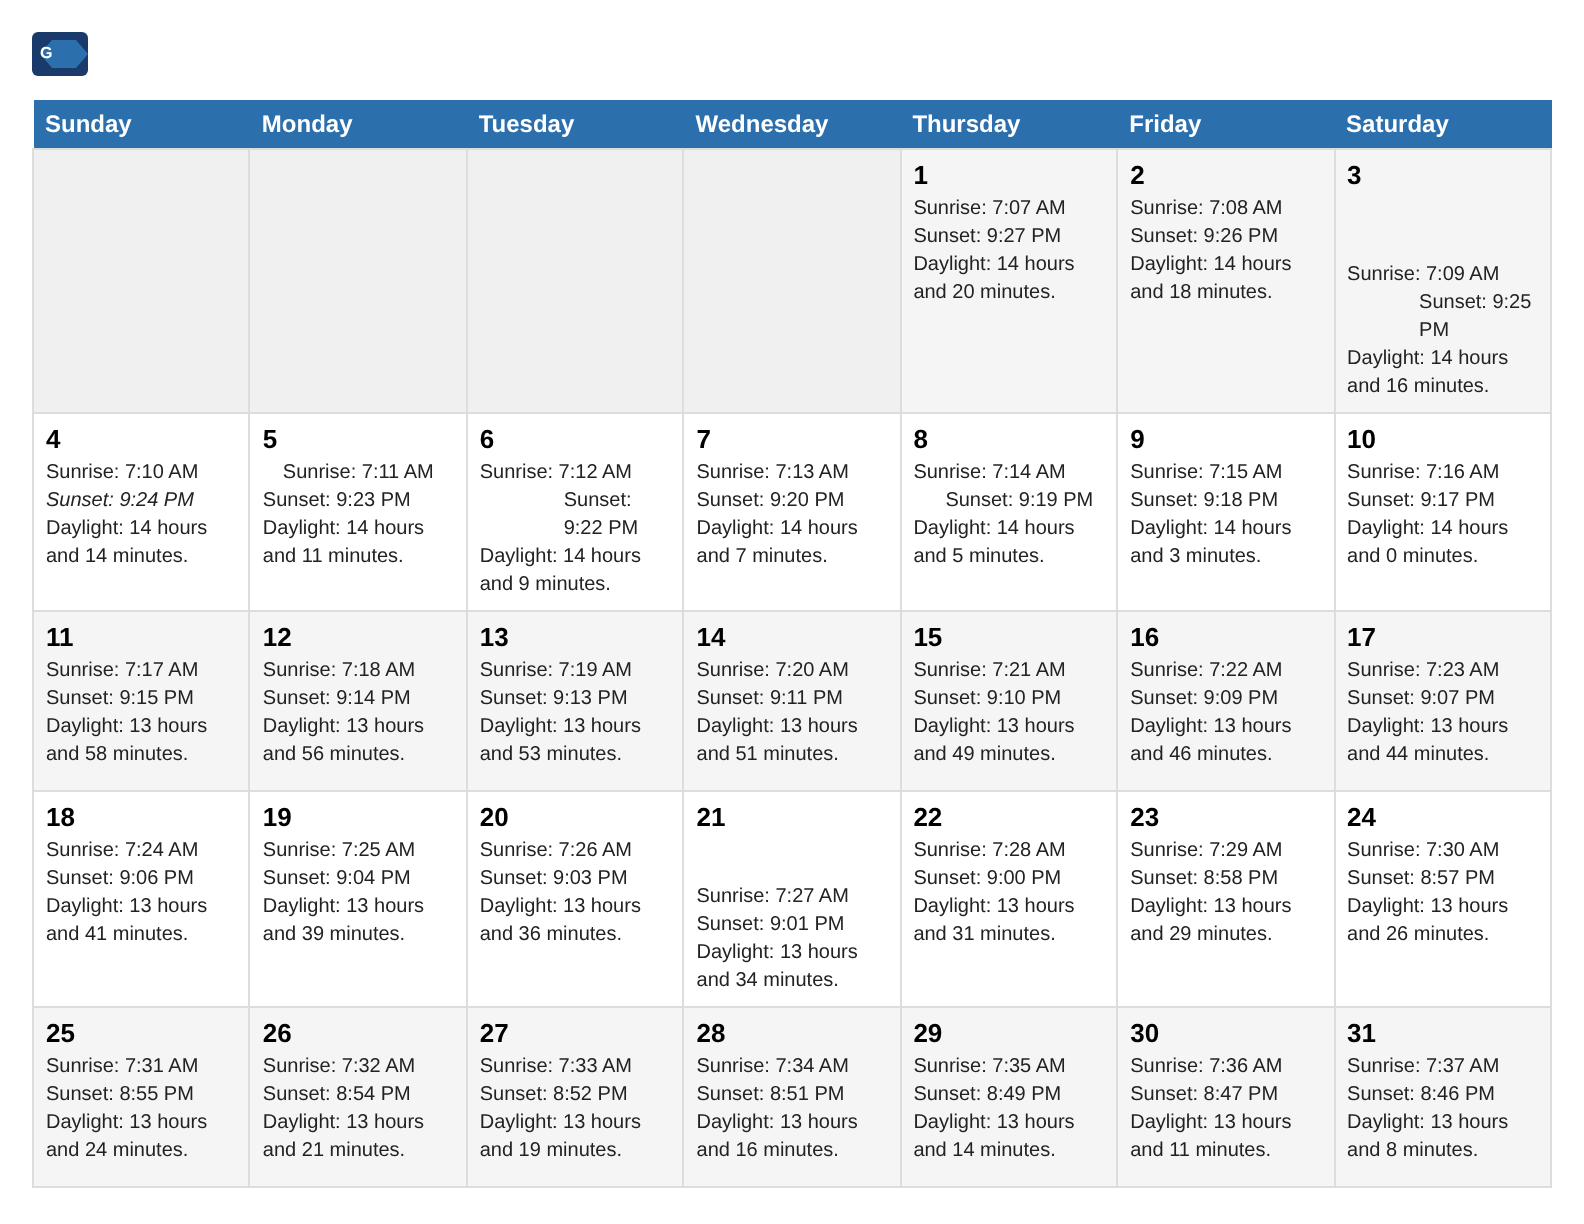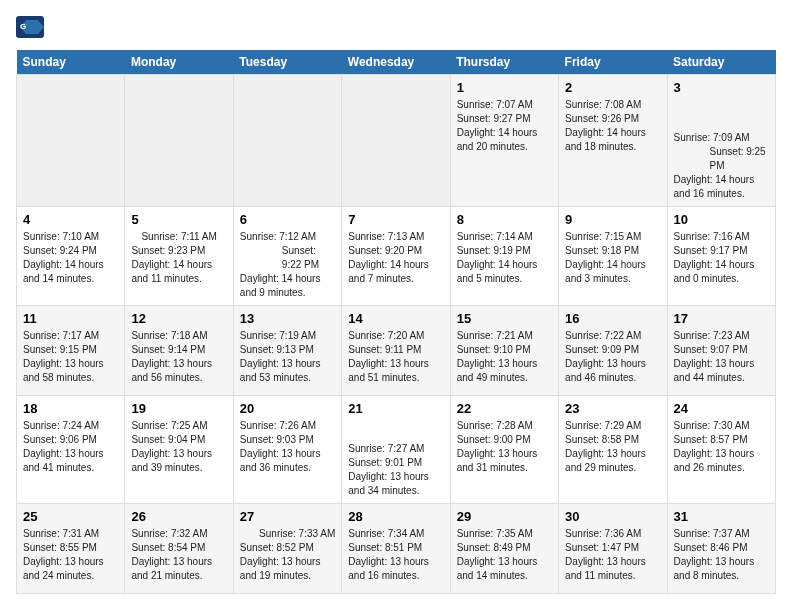--- a/index.html
+++ b/index.html
@@ -155,21 +155,21 @@
           <span class="cell-text" style="display: block; margin-top: 36px;">Sunrise: 7:09 AM</span>
           <span class="cell-text" style="display: block; margin-left: 36px;">Sunset: 9:25 PM</span>
           <span class="cell-text" style="display: block;">Daylight: 14 hours</span>
           <span class="cell-text" style="display: block;">and 16 minutes.</span>
         </td>
       </tr>
       <tr>
         <td>
           <span class="day-num">4</span>
           <span class="cell-text" style="display: block;">Sunrise: 7:10 AM</span>
-          <span class="cell-text" style="display: block;">Sunset: 9:24 PM</span>
+          <span class="cell-text" style="display: block; font-style: italic;">Sunset: 9:24 PM</span>
           <span class="cell-text" style="display: block;">Daylight: 14 hours</span>
           <span class="cell-text" style="display: block;">and 14 minutes.</span>
         </td>
         <td>
           <span class="day-num">5</span>
           <span class="cell-text" style="display: block; text-align: center;">Sunrise: 7:11 AM</span>
           <span class="cell-text" style="display: block;">Sunset: 9:23 PM</span>
           <span class="cell-text" style="display: block;">Daylight: 14 hours</span>
           <span class="cell-text" style="display: block;">and 11 minutes.</span>
         </td>
@@ -183,21 +183,21 @@
         <td>
           <span class="day-num">7</span>
           <span class="cell-text" style="display: block;">Sunrise: 7:13 AM</span>
           <span class="cell-text" style="display: block;">Sunset: 9:20 PM</span>
           <span class="cell-text" style="display: block;">Daylight: 14 hours</span>
           <span class="cell-text" style="display: block;">and 7 minutes.</span>
         </td>
         <td>
           <span class="day-num">8</span>
           <span class="cell-text" style="display: block;">Sunrise: 7:14 AM</span>
-          <span class="cell-text" style="display: block;">Sunset: 9:19 PM</span>
+          <span class="cell-text" style="display: block; margin-left: 16px;">Sunset: 9:19 PM</span>
           <span class="cell-text" style="display: block;">Daylight: 14 hours</span>
           <span class="cell-text" style="display: block;">and 5 minutes.</span>
         </td>
         <td>
           <span class="day-num">9</span>
           <span class="cell-text" style="display: block;">Sunrise: 7:15 AM</span>
           <span class="cell-text" style="display: block;">Sunset: 9:18 PM</span>
           <span class="cell-text" style="display: block;">Daylight: 14 hours</span>
           <span class="cell-text" style="display: block;">and 3 minutes.</span>
         </td>
@@ -321,21 +321,21 @@
         </td>
         <td>
           <span class="day-num">26</span>
           <span class="cell-text" style="display: block;">Sunrise: 7:32 AM</span>
           <span class="cell-text" style="display: block;">Sunset: 8:54 PM</span>
           <span class="cell-text" style="display: block;">Daylight: 13 hours</span>
           <span class="cell-text" style="display: block;">and 21 minutes.</span>
         </td>
         <td>
           <span class="day-num">27</span>
-          <span class="cell-text" style="display: block; text-align: right;">Sunrise: 7:33 AM</span>
+          <span class="cell-text" style="display: block;">Sunrise: 7:33 AM</span>
           <span class="cell-text" style="display: block;">Sunset: 8:52 PM</span>
           <span class="cell-text" style="display: block;">Daylight: 13 hours</span>
           <span class="cell-text" style="display: block;">and 19 minutes.</span>
         </td>
         <td>
           <span class="day-num">28</span>
           <span class="cell-text" style="display: block;">Sunrise: 7:34 AM</span>
           <span class="cell-text" style="display: block;">Sunset: 8:51 PM</span>
           <span class="cell-text" style="display: block;">Daylight: 13 hours</span>
           <span class="cell-text" style="display: block;">and 16 minutes.</span>
@@ -343,21 +343,21 @@
         <td>
           <span class="day-num">29</span>
           <span class="cell-text" style="display: block;">Sunrise: 7:35 AM</span>
           <span class="cell-text" style="display: block;">Sunset: 8:49 PM</span>
           <span class="cell-text" style="display: block;">Daylight: 13 hours</span>
           <span class="cell-text" style="display: block;">and 14 minutes.</span>
         </td>
         <td>
           <span class="day-num">30</span>
           <span class="cell-text" style="display: block;">Sunrise: 7:36 AM</span>
-          <span class="cell-text" style="display: block;">Sunset: 1:47 PM</span>
+          <span class="cell-text" style="display: block;">Sunset: 8:47 PM</span>
           <span class="cell-text" style="display: block;">Daylight: 13 hours</span>
           <span class="cell-text" style="display: block;">and 11 minutes.</span>
         </td>
         <td>
           <span class="day-num">31</span>
           <span class="cell-text" style="display: block;">Sunrise: 7:37 AM</span>
           <span class="cell-text" style="display: block;">Sunset: 8:46 PM</span>
           <span class="cell-text" style="display: block;">Daylight: 13 hours</span>
           <span class="cell-text" style="display: block;">and 8 minutes.</span>
         </td>

